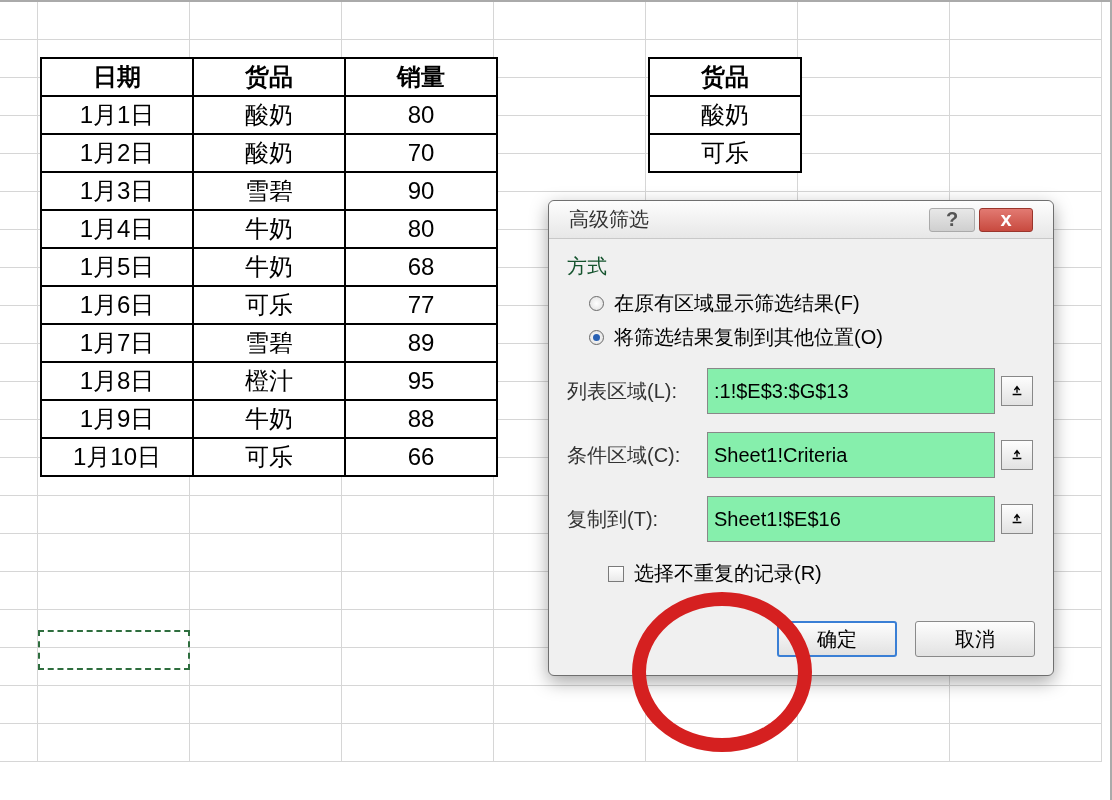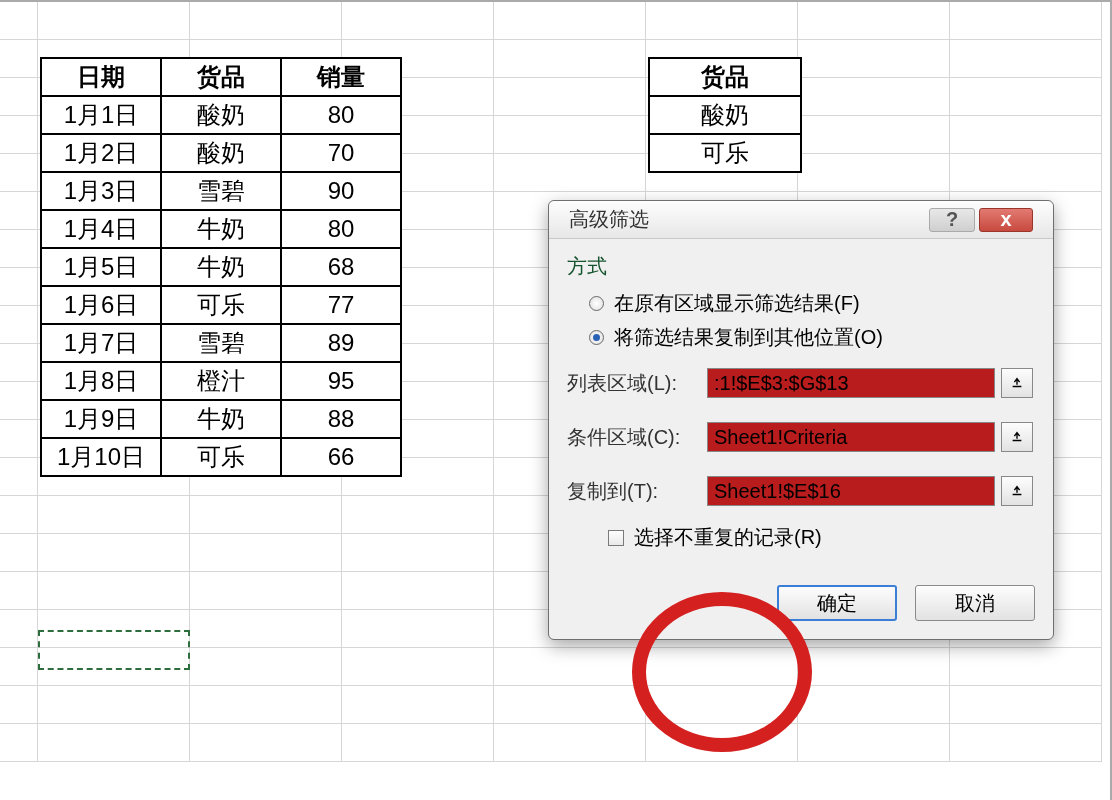--- a/index.html
+++ b/index.html
@@ -34,21 +34,21 @@
 
   
   .datatbl {
     position: absolute;
     top: 55px;
     left: 40px;
     border-collapse: collapse;
   }
   .datatbl th, .datatbl td {
     border: 2px solid #000;
-    width: 120px;
+    width: 152px;
     height: 38px;
     text-align: center;
     font-size: 24px;
     font-weight: normal;
     background: #fff;
   }
   .datatbl th { font-weight: bold; }
 
   
   .crit {
@@ -138,28 +138,28 @@
     width: 15px; height: 15px; border-radius: 50%;
     border: 1px solid #6a6a6a;
     background: radial-gradient(#fff,#ddd);
     display: flex; align-items: center; justify-content: center;
   }
   .radio .dot {
     width: 7px; height: 7px; border-radius: 50%;
     background: #2860b3;
   }
 
-  .fields { display: grid; grid-template-columns: 140px 1fr 40px; row-gap: 24px; align-items: center; }
+  .fields { display: grid; grid-template-columns: 140px 1fr 40px; row-gap: 18px; align-items: center; }
   .fields label { color: #333; }
   .fields input[type=text] {
-    height: 30px;
+    height: 46px;
     font-size: 20px;
     padding: 0 6px;
     border: 1px solid #888;
-    background: #b91c1c;
+    background: #86efac;
     width: 100%;
     font-family: inherit;
   }
   .rangebtn {
     width: 32px; height: 30px;
     border: 1px solid #888;
     background: linear-gradient(#fdfdfd,#e2e2e2);
     display: flex; align-items: center; justify-content: center;
     margin-left: 6px;
   }

